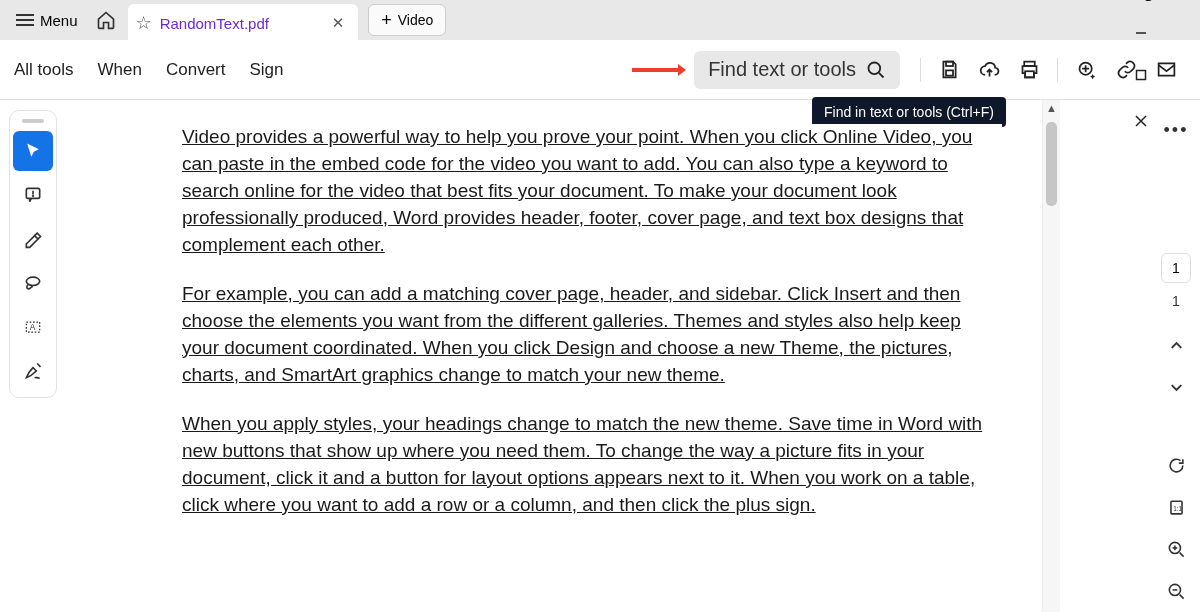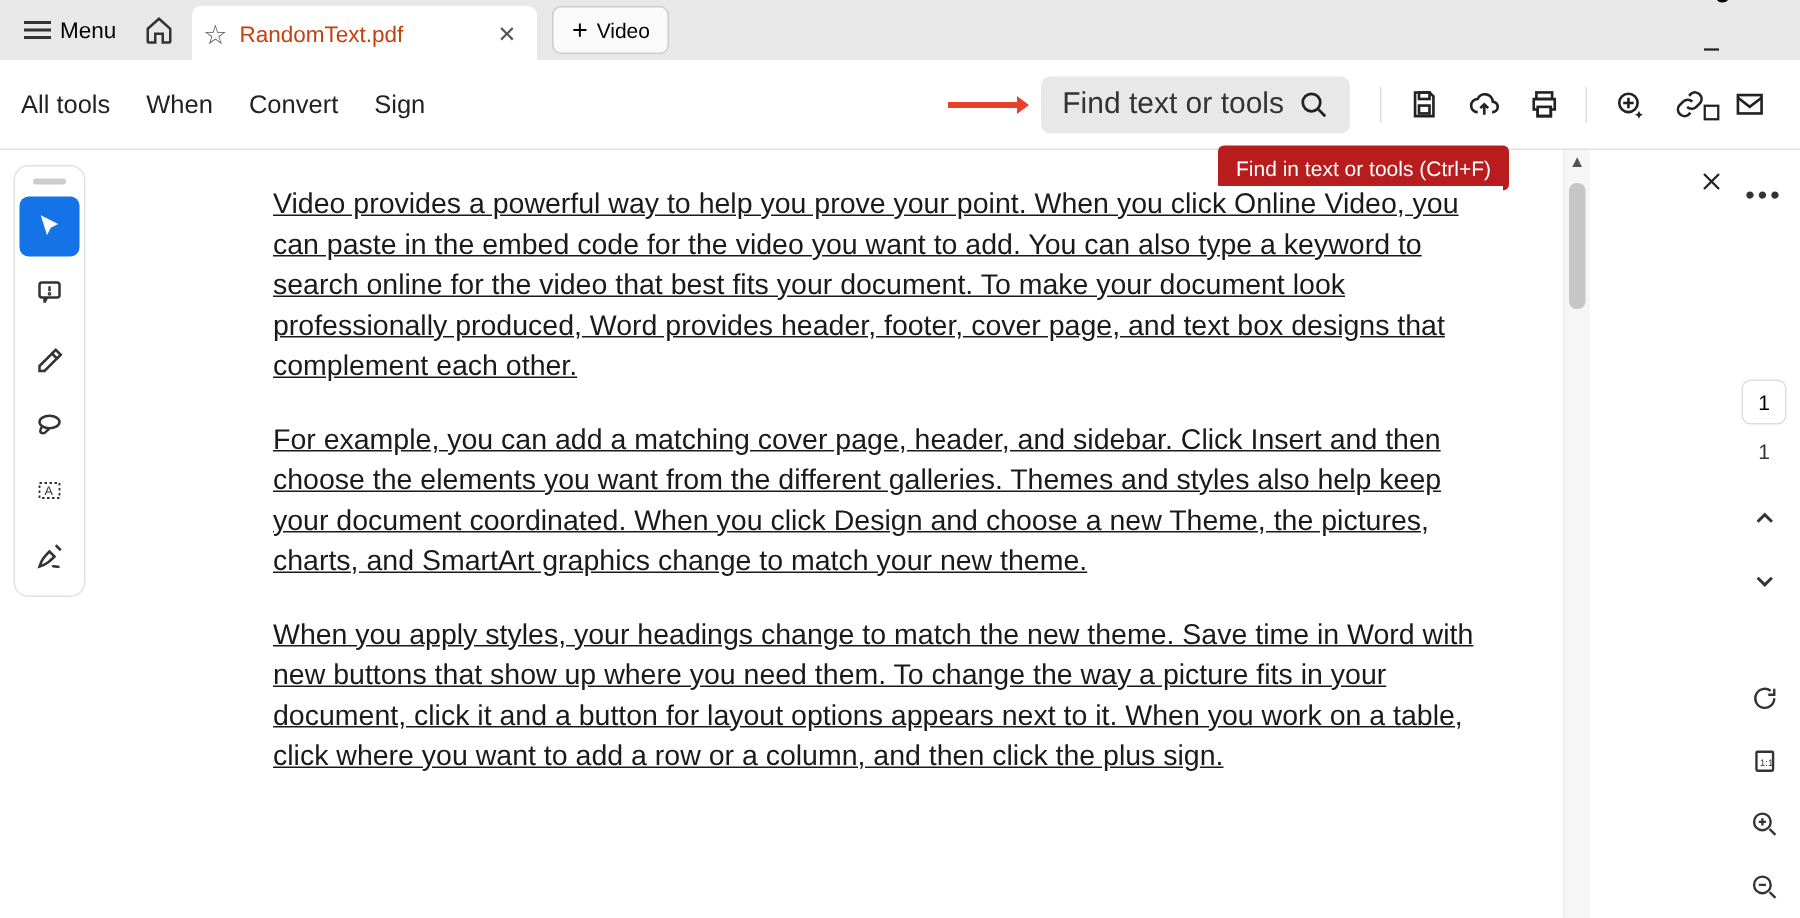--- a/index.html
+++ b/index.html
@@ -5,39 +5,39 @@
 * { box-sizing: border-box; margin: 0; padding: 0; font-family: -apple-system, BlinkMacSystemFont, "Segoe UI", Arial, sans-serif; }
 body { width: 1200px; height: 612px; background: #fff; overflow: hidden; }
 
 .titlebar { height: 40px; background: #e8e8e8; display: flex; align-items: center; padding: 0 6px; }
 .menu-btn { display: flex; align-items: center; gap: 6px; padding: 6px 10px; cursor: pointer; font-size: 15px; }
 .ham { width: 18px; display: inline-block; }
 .ham span { display: block; height: 2px; background: #333; margin: 3px 0; }
 .titlebar-ico { width: 36px; height: 36px; display: flex; align-items: center; justify-content: center; cursor: pointer; }
 .tab { height: 38px; background: #fff; border-radius: 6px 6px 0 0; display: flex; align-items: center; padding: 0 10px 0 8px; gap: 8px; margin-top: 6px; margin-left: 4px; }
 .tab .star { font-size: 18px; color: #555; }
-.tab .title { font-size: 15px; color: #c2410c; min-width: 160px; }
+.tab .title { font-size: 15px; color: #6d28d9; min-width: 160px; }
 .tab .close { font-size: 15px; color: #555; cursor: pointer; padding: 0 4px; }
 .create-btn { margin-left: 10px; height: 32px; background: #fafafa; border: 1px solid #ccc; border-radius: 6px; display: flex; align-items: center; gap: 6px; padding: 0 12px; cursor: pointer; font-size: 14px; }
 .spacer { flex: 1; }
 .title-right { display: flex; align-items: flex-start; gap: 6px; flex-direction: column; }
 .signin { font-weight: 700; font-size: 17px; padding: 0 10px; cursor: pointer; }
 .win-ctl { width: 48px; height: 40px; display: flex; align-items: center; justify-content: center; cursor: pointer; font-size: 16px; }
 
 .toolbar { height: 60px; border-bottom: 1px solid #e0e0e0; display: flex; align-items: center; padding: 0 14px; }
 .tb-left { display: flex; gap: 24px; }
 .menu-link { font-size: 17px; color: #222; cursor: pointer; }
 .tb-right { display: flex; align-items: center; gap: 0; position: relative; }
 .arrow { width: 56px; height: 12px; margin-right: 8px; }
 .find-box { background: #e8e8e8; border-radius: 6px; height: 38px; display: flex; align-items: center; padding: 0 14px; gap: 10px; cursor: pointer; margin-right: 12px; }
 .find-box span { font-size: 20px; color: #333; }
 .vsep { width: 1px; height: 24px; background: #ddd; margin: 0 8px; }
 .tb-ico { width: 40px; height: 38px; display: flex; align-items: center; justify-content: center; cursor: pointer; }
 .tb-ico svg { width: 21px; height: 21px; }
-.tooltip { position: absolute; top: 46px; right: 180px; background: #b91c1c; color: #fff; font-size: 14px; padding: 7px 12px; border-radius: 4px; white-space: nowrap; }
+.tooltip { position: absolute; top: 46px; right: 180px; background: #0f172a; color: #fff; font-size: 14px; padding: 7px 12px; border-radius: 4px; white-space: nowrap; }
 
 .main { display: flex; height: calc(100% - 98px); position: relative; }
 
 .left-tools { width: 62px; padding-top: 10px; display: flex; flex-direction: column; align-items: center; }
 .left-panel { background: #fff; border: 1px solid #e2e2e2; border-radius: 10px; width: 48px; padding: 6px 0; display: flex; flex-direction: column; align-items: center; gap: 4px; margin-left: 4px; }
 .grip { width: 22px; height: 4px; border-radius: 2px; background: #ccc; margin: 2px 0 4px; }
 .lt-ico { width: 40px; height: 40px; display: flex; align-items: center; justify-content: center; cursor: pointer; border-radius: 6px; }
 .lt-ico.active { background: #1473e6; }
 .lt-ico svg { width: 20px; height: 20px; }
 

